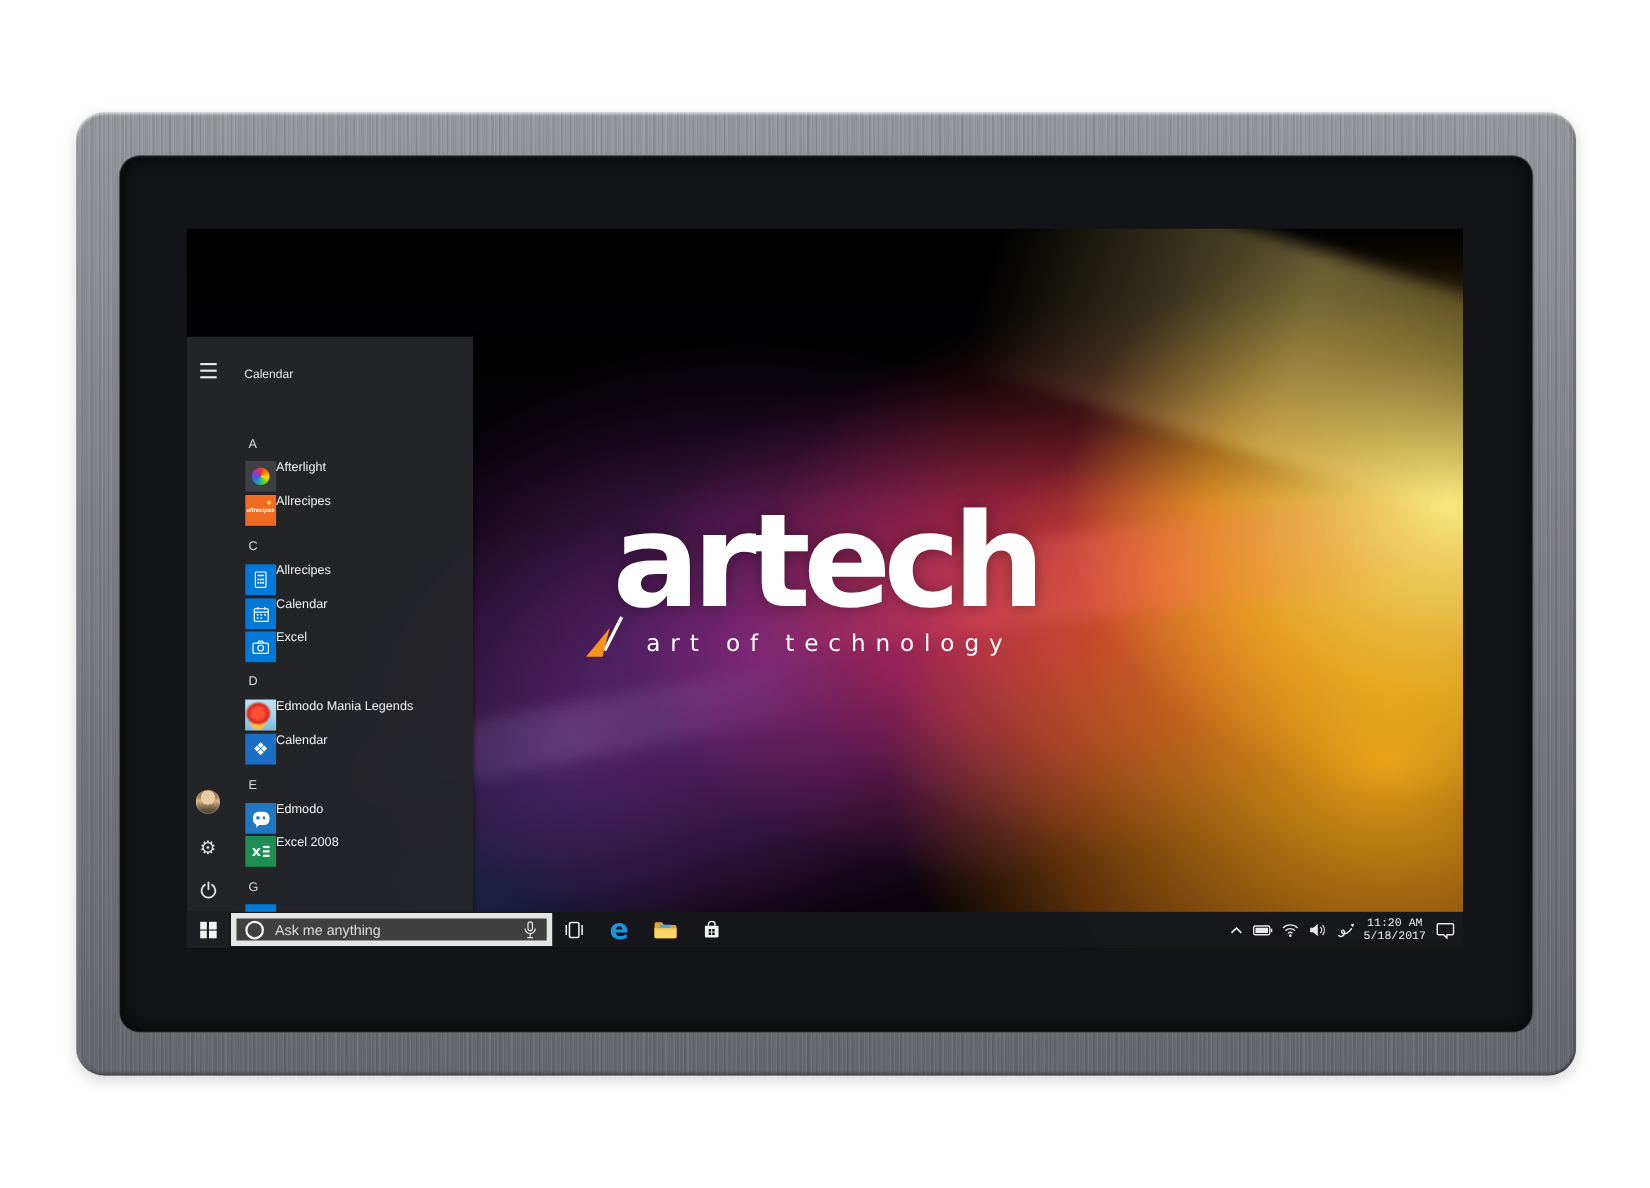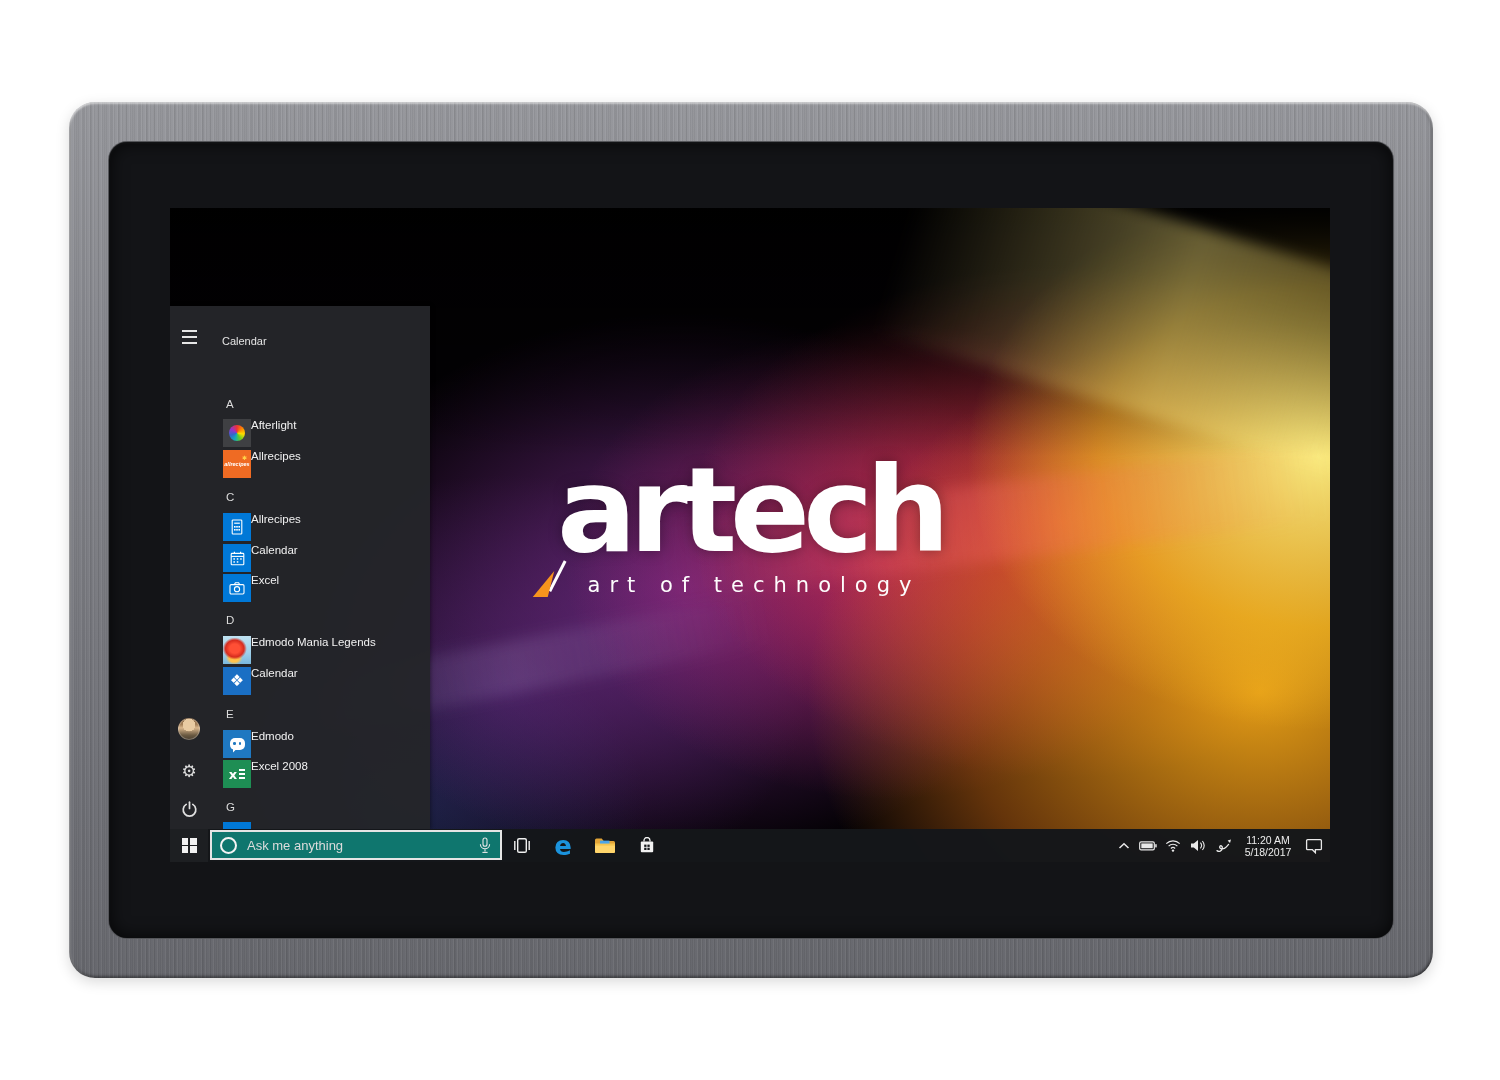--- a/index.html
+++ b/index.html
@@ -130,31 +130,31 @@
   
   .taskbar {
     position:absolute; left:0; right:0; bottom:0; height:33px;
     background:rgba(20,22,26,0.98);
   }
   .start-btn { position:absolute; left:0; top:0; width:38px; height:33px; display:flex; align-items:center; justify-content:center; cursor:pointer; background:rgba(255,255,255,0.04); }
   .win-logo { width:15px; height:15px; display:grid; grid-template-columns:1fr 1fr; grid-template-rows:1fr 1fr; gap:1.8px; }
   .win-logo span { background:#f2f2f2; }
   .searchbox {
     position:absolute; left:40px; top:1px; width:292px; height:30px;
-    background:#0f766e; border:2px solid #e5e5e5;
+    background:#404040; border:5px solid #e5e5e5;
     display:flex; align-items:center; cursor:text;
   }
   .cortana-ring { width:17px; height:17px; border:2.6px solid #f4f4f4; border-radius:50%; margin-left:8px; flex:none; }
   .search-text { margin-left:10px; font-size:13px; color:#dcdcdc; }
   .mic { margin-left:auto; margin-right:9px; display:flex; }
   .tb-btn { position:absolute; top:0; width:34px; height:33px; display:flex; align-items:center; justify-content:center; cursor:pointer; }
   .tb-taskview { left:335px; } .tb-edge { left:376px; } .tb-folder { left:418px; } .tb-store { left:460px; }
   .edge-e { font-family:"DejaVu Sans", sans-serif; font-weight:bold; font-size:26px; line-height:1; color:#1b93dd; }
 
-  .tray { position:absolute; right:2px; top:0; height:33px; display:flex; align-items:center; }
+  .tray { position:absolute; right:2px; top:0; height:33px; display:flex; align-items:center;font-family:Liberation Mono, monospace; }
   .tray-btn { height:33px; display:flex; align-items:center; justify-content:center; cursor:pointer; }
   .w22{width:22px;} .w25{width:25px;} .w26{width:26px;} .w28{width:28px;}
   .clock { width:64px; text-align:center; font-size:10.5px; line-height:12px; color:#ededed; cursor:pointer; }
 </style>
 </head>
 <body>
 
 <div class="monitor">
   <div class="bezel"></div>
 </div>

